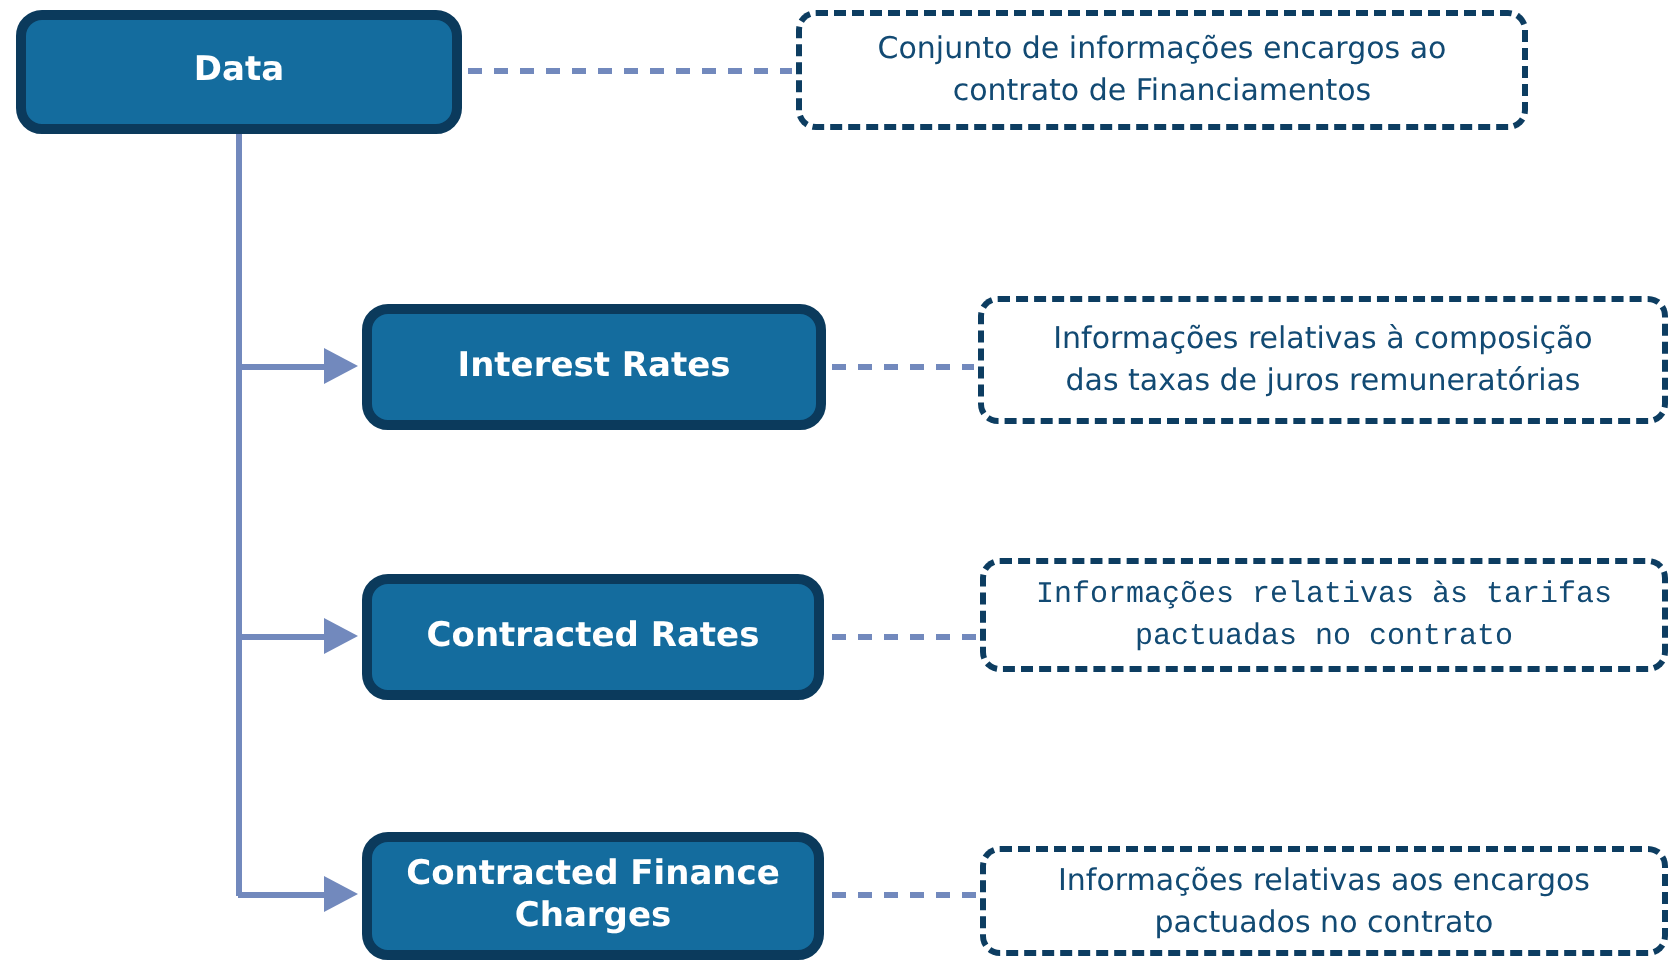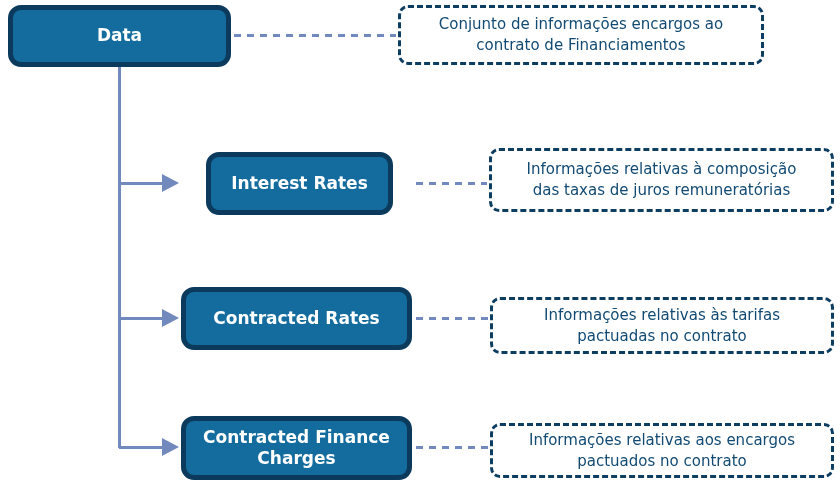--- a/index.html
+++ b/index.html
@@ -26,42 +26,42 @@
     display: flex;
     align-items: center;
     justify-content: center;
     text-align: center;
     font-size: 17px;
     font-weight: bold;
     line-height: 1.25;
     padding: 2px 10px;
   }
   .node-root   { left: 8px;   top: 5px;   width: 223px; height: 62px; }
-  .node-child1 { left: 181px; top: 152px; width: 187px; height: 63px; margin-left: 25px; }
+  .node-child1 { left: 181px; top: 152px; width: 232px; height: 63px; }
   .node-child2 { left: 181px; top: 287px; width: 231px; height: 63px; }
   .node-child3 { left: 181px; top: 416px; width: 231px; height: 64px; }
 
   
   .ann {
     position: absolute;
     box-sizing: border-box;
     background: #ffffff;
     border: 3px dashed #0d3d61;
     border-radius: 10px;
     color: #124a73;
     display: flex;
     align-items: center;
     justify-content: center;
     text-align: center;
     font-size: 15px;
     line-height: 1.4;
   }
   .ann-root   { left: 398px; top: 5px;   width: 366px; height: 60px; padding: 0 22px; }
   .ann-child1 { left: 489px; top: 148px; width: 345px; height: 64px; padding: 0 28px; }
-  .ann-child2 { left: 490px; top: 297px; width: 344px; height: 57px; padding: 0 20px; }
+  .ann-child2 { left: 490px; top: 279px; width: 344px; height: 57px; padding: 0 20px; font-family: Liberation Mono, monospace; }
   .ann-child3 { left: 490px; top: 423px; width: 344px; height: 55px; padding: 0 20px; text-align: center; }
 
   
   .line {
     position: absolute;
     background: #7289bd;
   }
   .trunk   { left: 118px; top: 67px;  width: 3px;  height: 381px; }
   .branch  { height: 3px; left: 119px; width: 45px; }
   .branch1 { top: 182px; }

